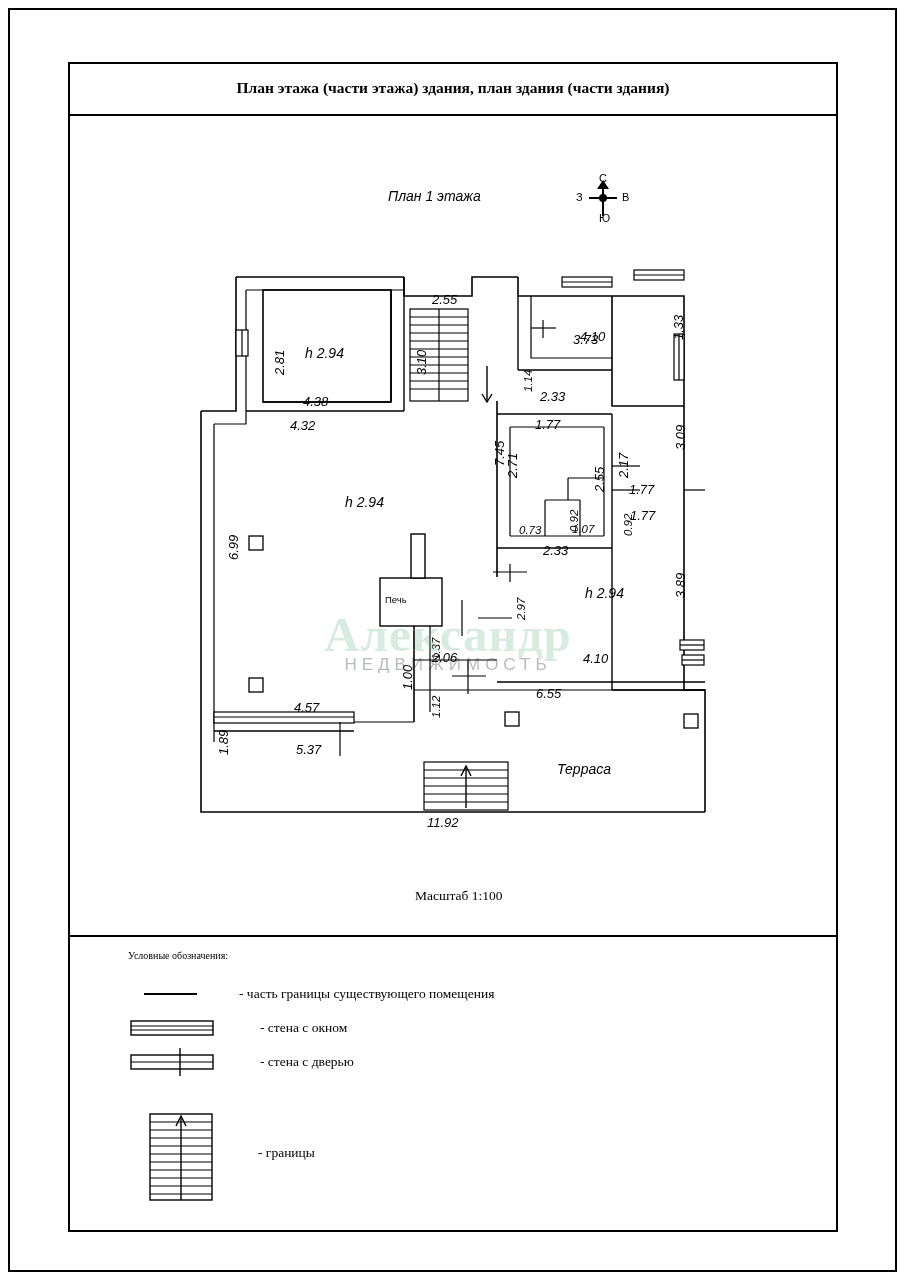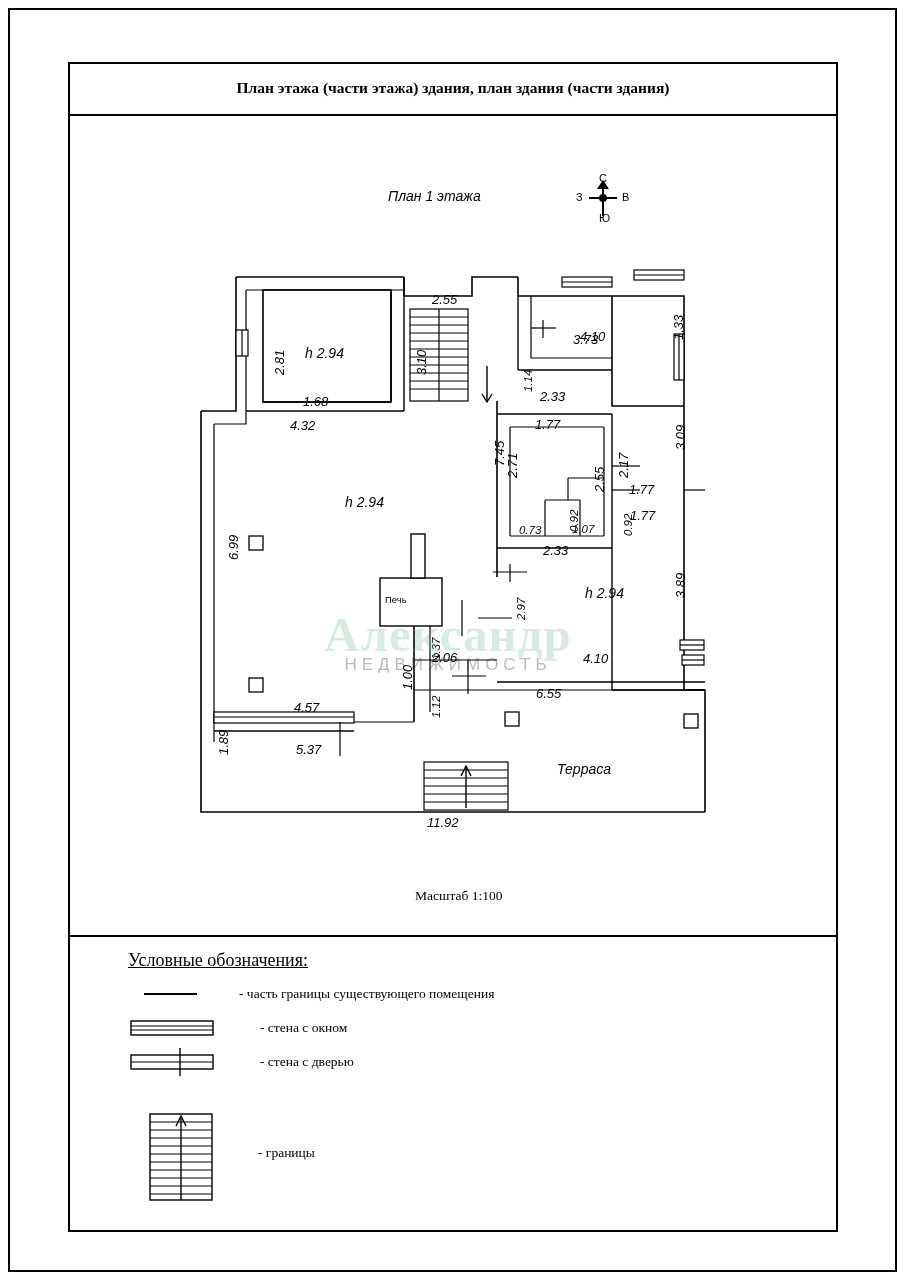--- a/index.html
+++ b/index.html
@@ -149,23 +149,22 @@
     font-family: "Liberation Sans", sans-serif;
     font-size: 17px;
     color: #0f172a;
     letter-spacing: 5px;
     margin-top: -4px;
   }
   
   .legend-title {
     position: absolute;
     left: 128px; top: 950px;
-    font-size: 18px;
+    font-size: 10px;
     font-family: "Liberation Serif", serif;
-    text-decoration: underline;
   }
   .legend-item-text {
     position: absolute;
     font-size: 13.5px;
     font-family: "Liberation Serif", serif;
     white-space: nowrap;
     margin-left: 36px;
   }
 </style>
 </head>
@@ -356,21 +355,21 @@
       <g stroke-width="1.4">
         <line x1="466" y1="808" x2="466" y2="768"></line>
         <path d="M 461 776 L 466 766 L 471 776"></path>
       </g>
 
     </g>
   </svg>
 
   <div class="dim vert" style="left:272px; top:375px;">2.81</div>
   <div class="room-h" style="left:305px; top:345px;">h 2.94</div>
-  <div class="dim" style="left:303px; top:394px;">1.68</div>
+  <div class="dim" style="left:303px; top:394px;">4.38</div>
   <div class="dim" style="left:290px; top:418px;">4.32</div>
 
   <div class="dim" style="left:432px; top:292px;">2.55</div>
   <div class="dim vert" style="left:414px; top:375px;">3.10</div>
   <div class="dim vert small" style="left:522px; top:392px;">1.14</div>
 
   <div class="dim" style="left:580px; top:329px;">4.10</div>
   <div class="dim" style="left:573px; top:332px;">3.73</div>
   <div class="dim vert" style="left:671px; top:340px;">1.33</div>
   <div class="dim vert" style="left:673px; top:450px;">3.09</div>

